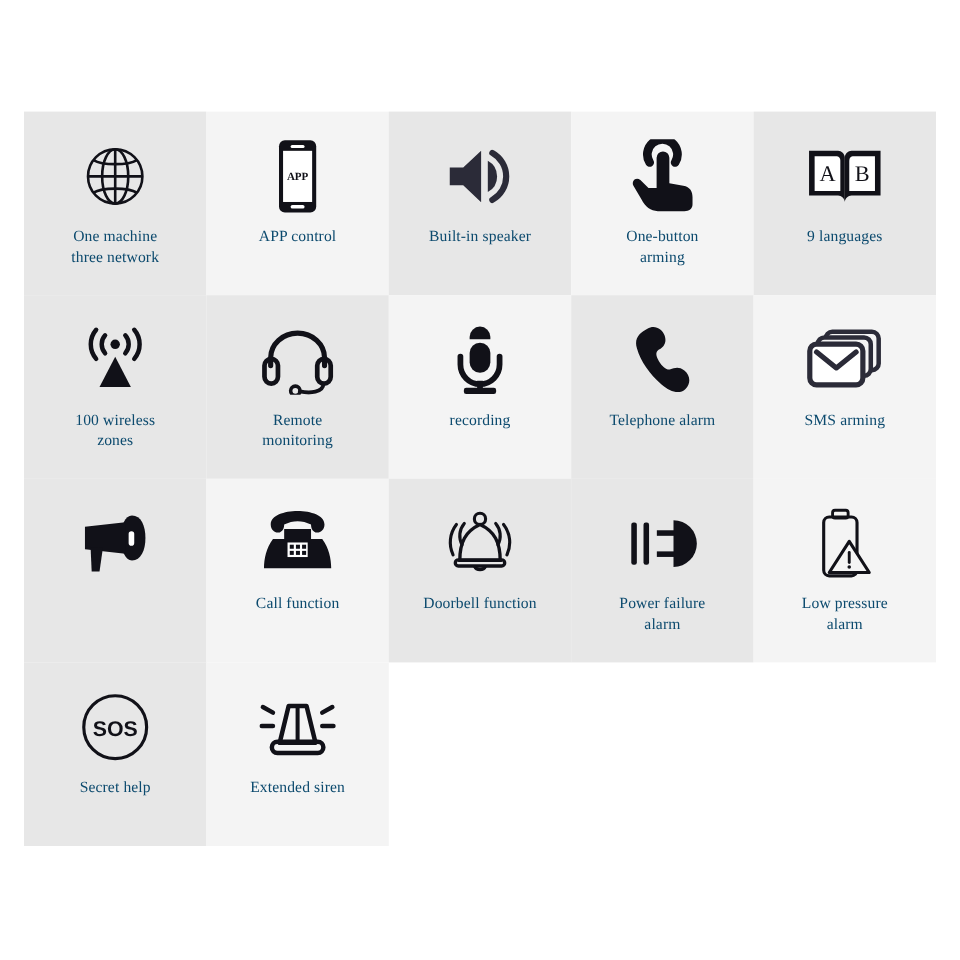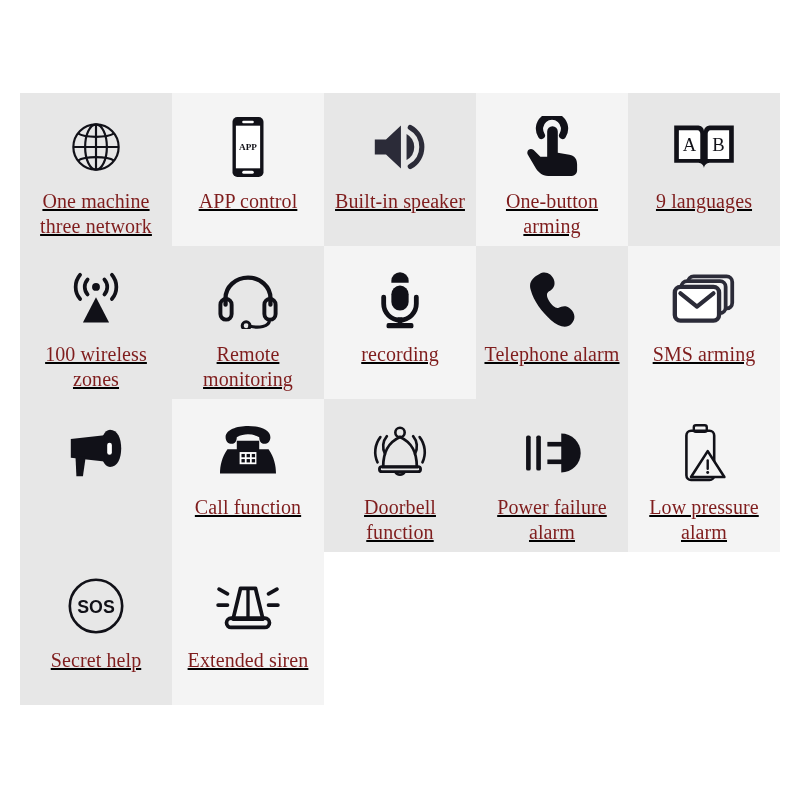--- a/index.html
+++ b/index.html
@@ -24,41 +24,40 @@
   }
 
   .cell {
     display: flex;
     flex-direction: column;
     align-items: center;
     justify-content: flex-start;
     box-sizing: border-box;
     padding-top: 14px;
     overflow: hidden;
-    text-decoration: underline;
   }
   .cell.shade-a { background: #e7e7e7; }
   .cell.shade-b { background: #f4f4f4; }
 
   .icon-wrap {
     height: 80px;
     width: 100%;
     display: flex;
     align-items: center;
     justify-content: center;
   }
   .icon-wrap svg {
     display: block;
   }
 
   .cell-label {
     width: 148px;
     text-align: center;
-    color: #7f1d1d;
-    font-size: 20px;
+    color: #0c4a6e;
+    font-size: 13px;
     line-height: 1.27;
     letter-spacing: 0.1px;
     padding: 0 2px;
     box-sizing: border-box;
     margin-top: 2px;
   }
 </style>
 </head>
 <body>
 

